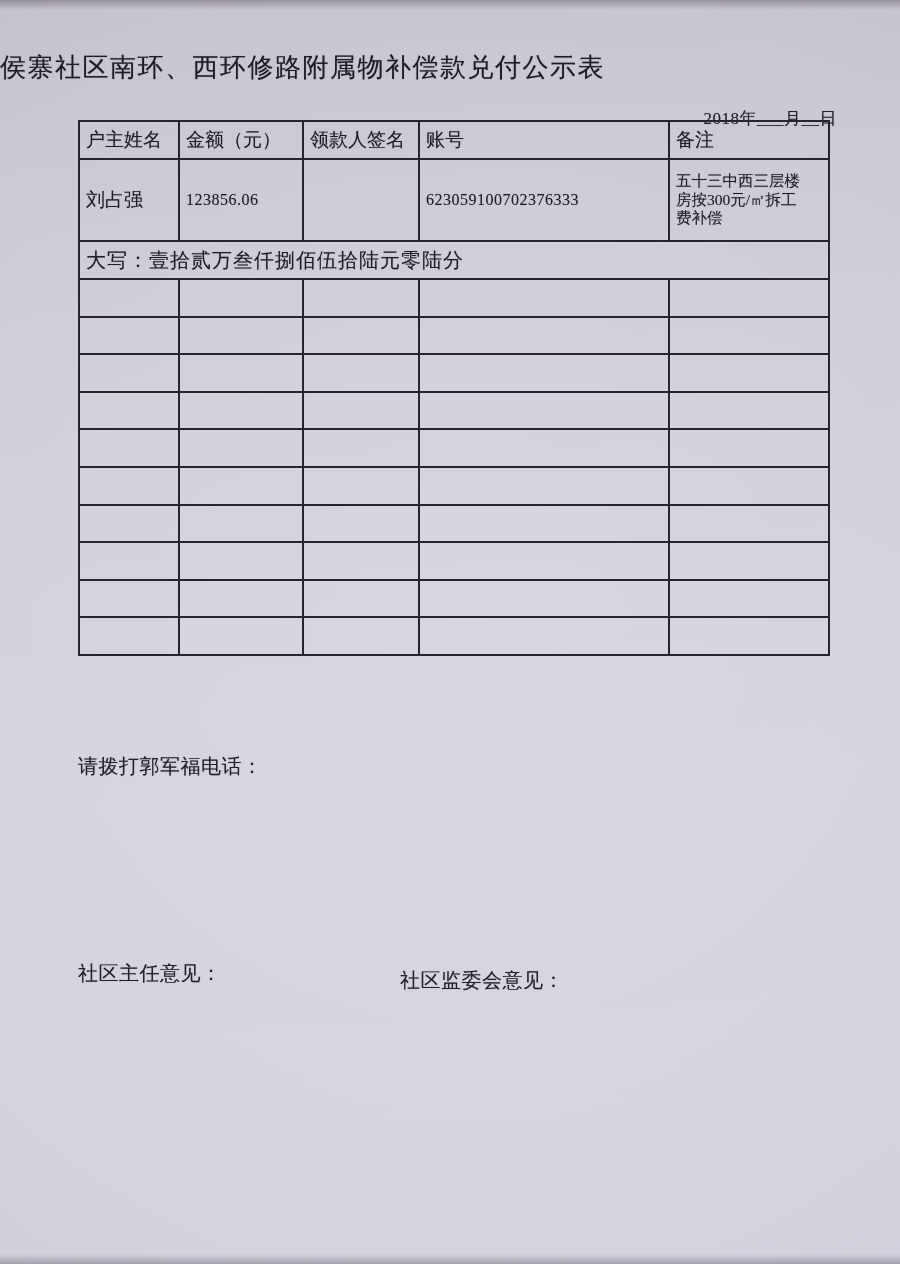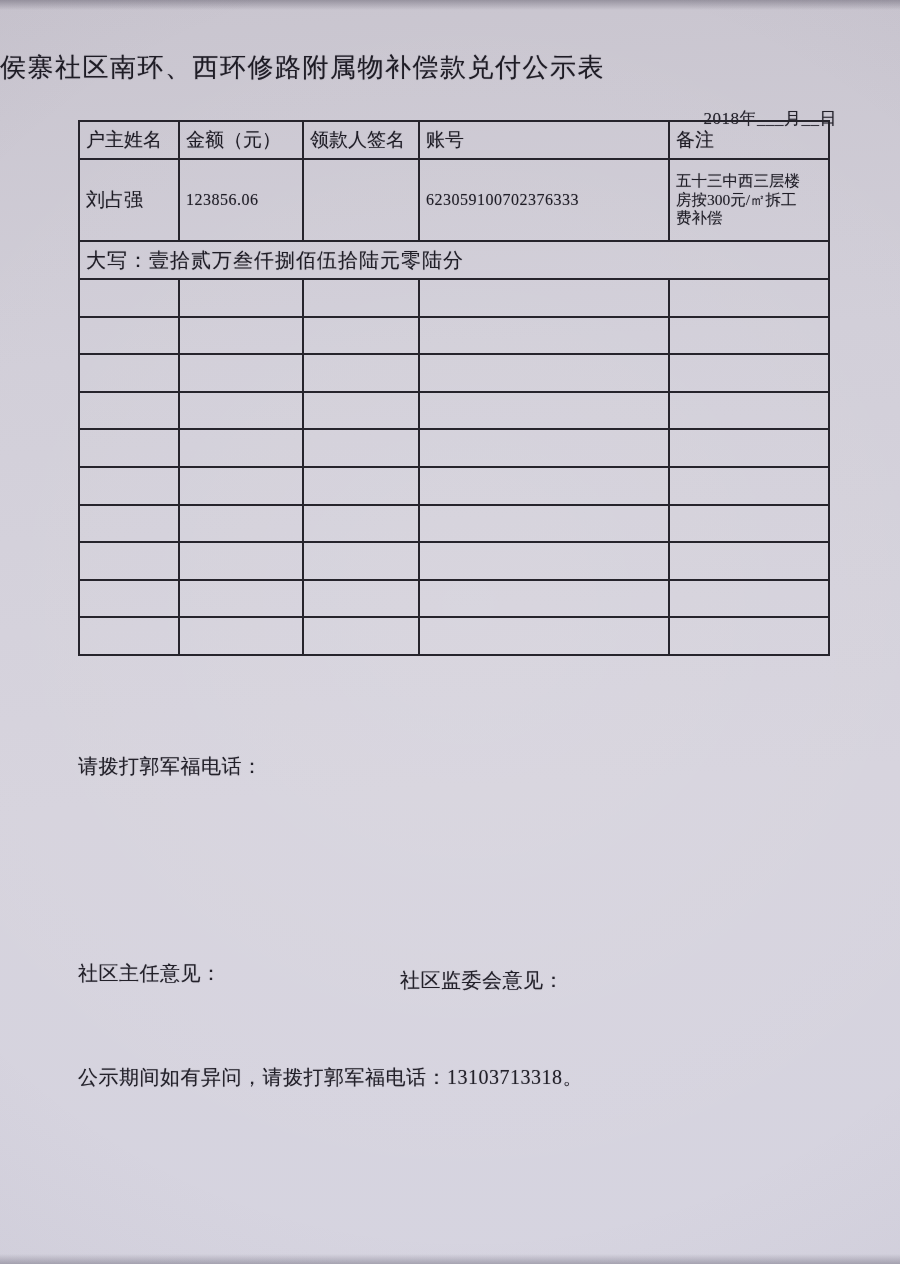--- a/index.html
+++ b/index.html
@@ -207,16 +207,15 @@
           <td></td>
           <td></td>
           <td></td>
         </tr>
       </tbody>
   </table>
 
   <div class="opinion op-supervisory">请拨打郭军福电话：</div>
   <div class="opinion op-director">社区主任意见：</div>
   <div class="opinion op-secretary">社区监委会意见：</div>
-  <div class="contact-note">公示期间如有异问，请拨打郭军福电话：13103713318。</div>
 
   <div class="edge-bottom"></div>
 </div>
 
 </body></html>

